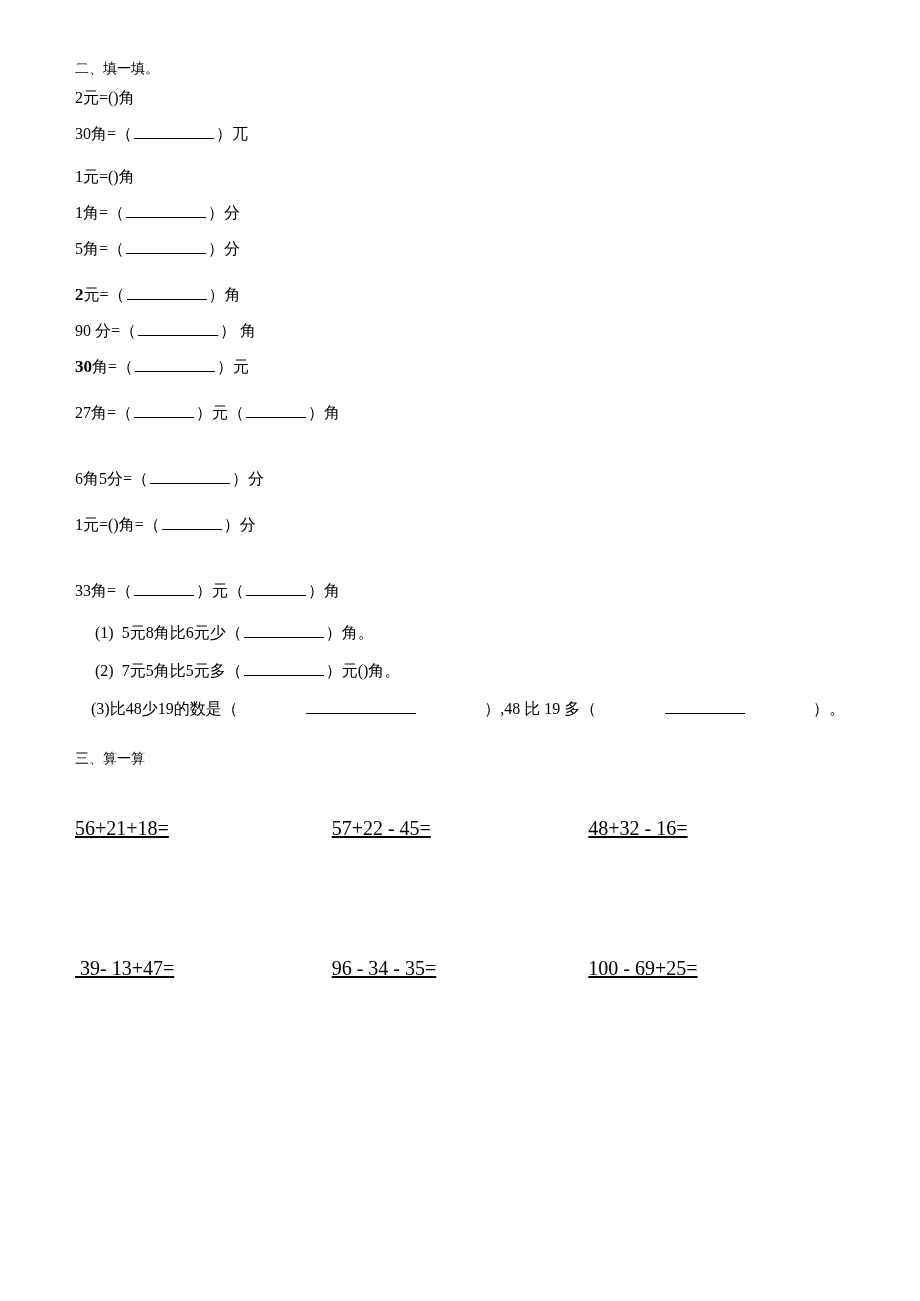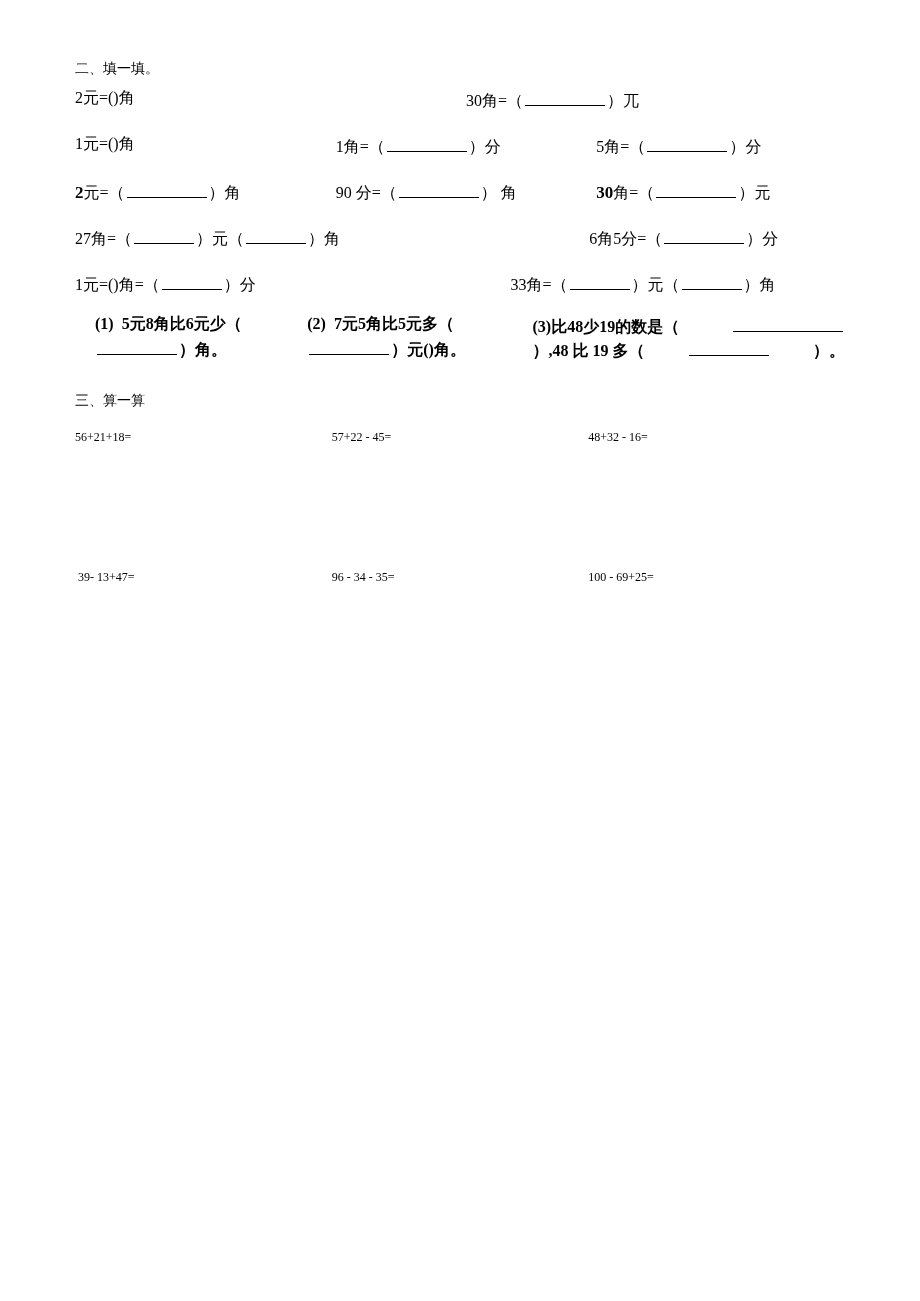--- a/index.html
+++ b/index.html
@@ -46,36 +46,36 @@
 
     .blank-wide {
       width: 80px;
     }
 
     .col-3 {
       display: flex;
       width: 100%;
       justify-content: space-between;
       gap: 12px;
+      flex-direction: column;
     }
 
     .col-item {
       flex: 1;
       display: flex;
       align-items: baseline;
       white-space: nowrap;
       font-size: 16px;
     }
 
     .word-problems {
       margin-top: 18px;
       display: flex;
-      flex-direction: row;
+      flex-direction: column;
       gap: 14px;
-      font-weight: bold;
     }
 
     .word-problem {
       font-size: 16px;
       display: flex;
       align-items: baseline;
       flex-wrap: wrap;
     }
 
     .section-3 {
@@ -89,24 +89,25 @@
     }
 
     .calc-row {
       display: flex;
       width: 100%;
       margin-top: 16px;
     }
 
     .calc-item {
       flex: 1;
-      font-size: 12px;
-      display: flex;
-      align-items: flex-start;
+      font-size: 20px;
+      display: flex;
+      align-items: center;
       min-height: 80px;
+      text-decoration: underline;
     }
 
     .bold-num {
       font-weight: bold;
       font-size: 17px;
     }
   </style>
 </head>
 <body>
 

